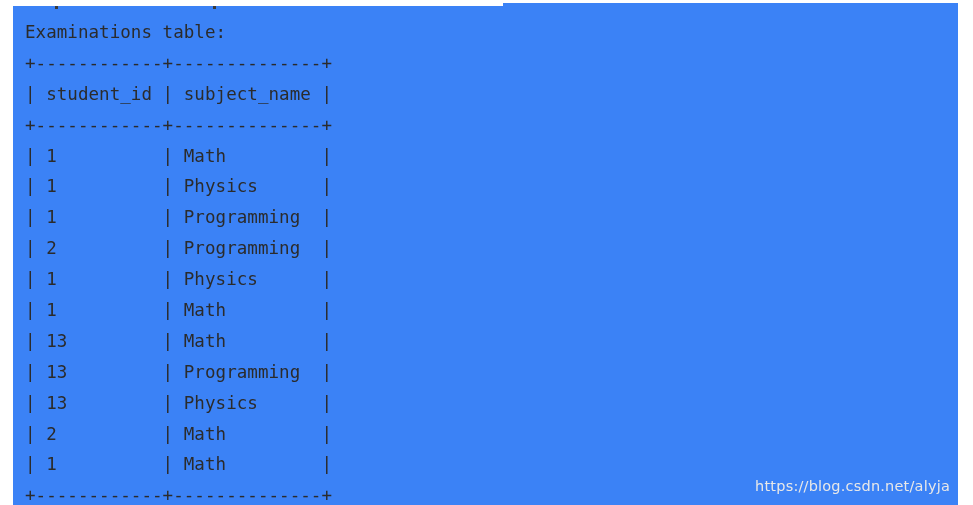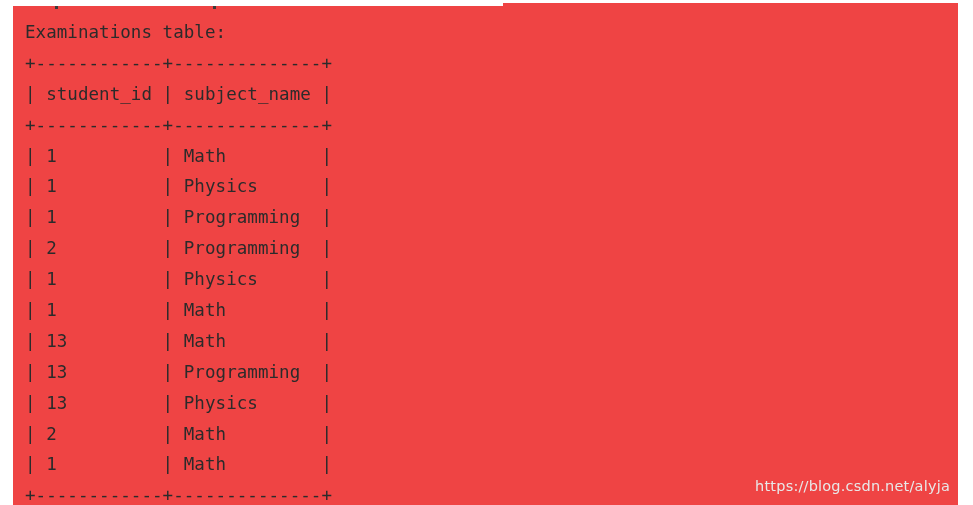--- a/index.html
+++ b/index.html
@@ -23,21 +23,21 @@
     overflow: hidden;
   }
 
   
   #code-block {
     position: absolute;
     left: 13px;
     top: 3px;
     width: 945px;
     height: 502px;
-    background: #ef4444;
+    background: #3b82f6;
     overflow: hidden;
   }
 
   
   #top-white-strip {
     position: absolute;
     left: 0;
     top: 0;
     width: 490px;
     height: 3px;

